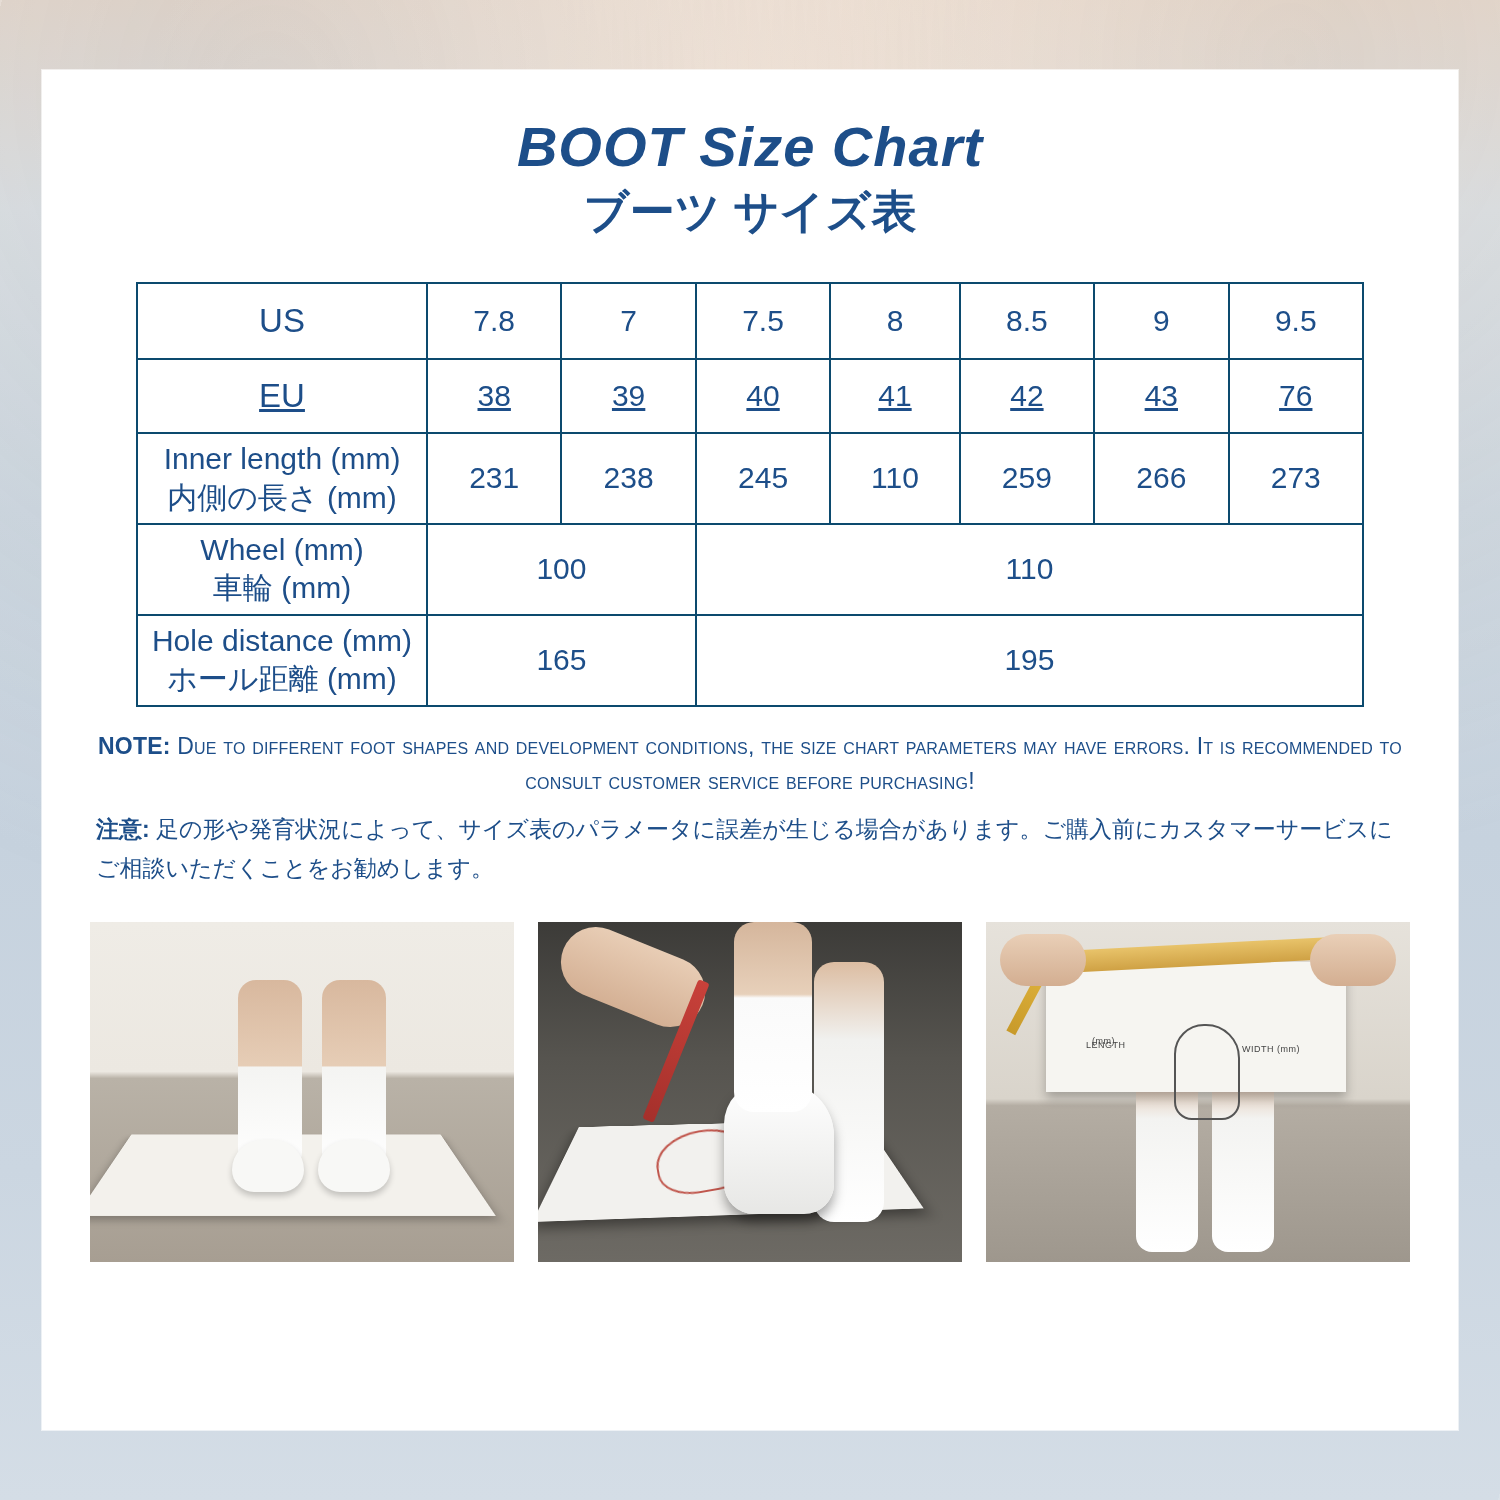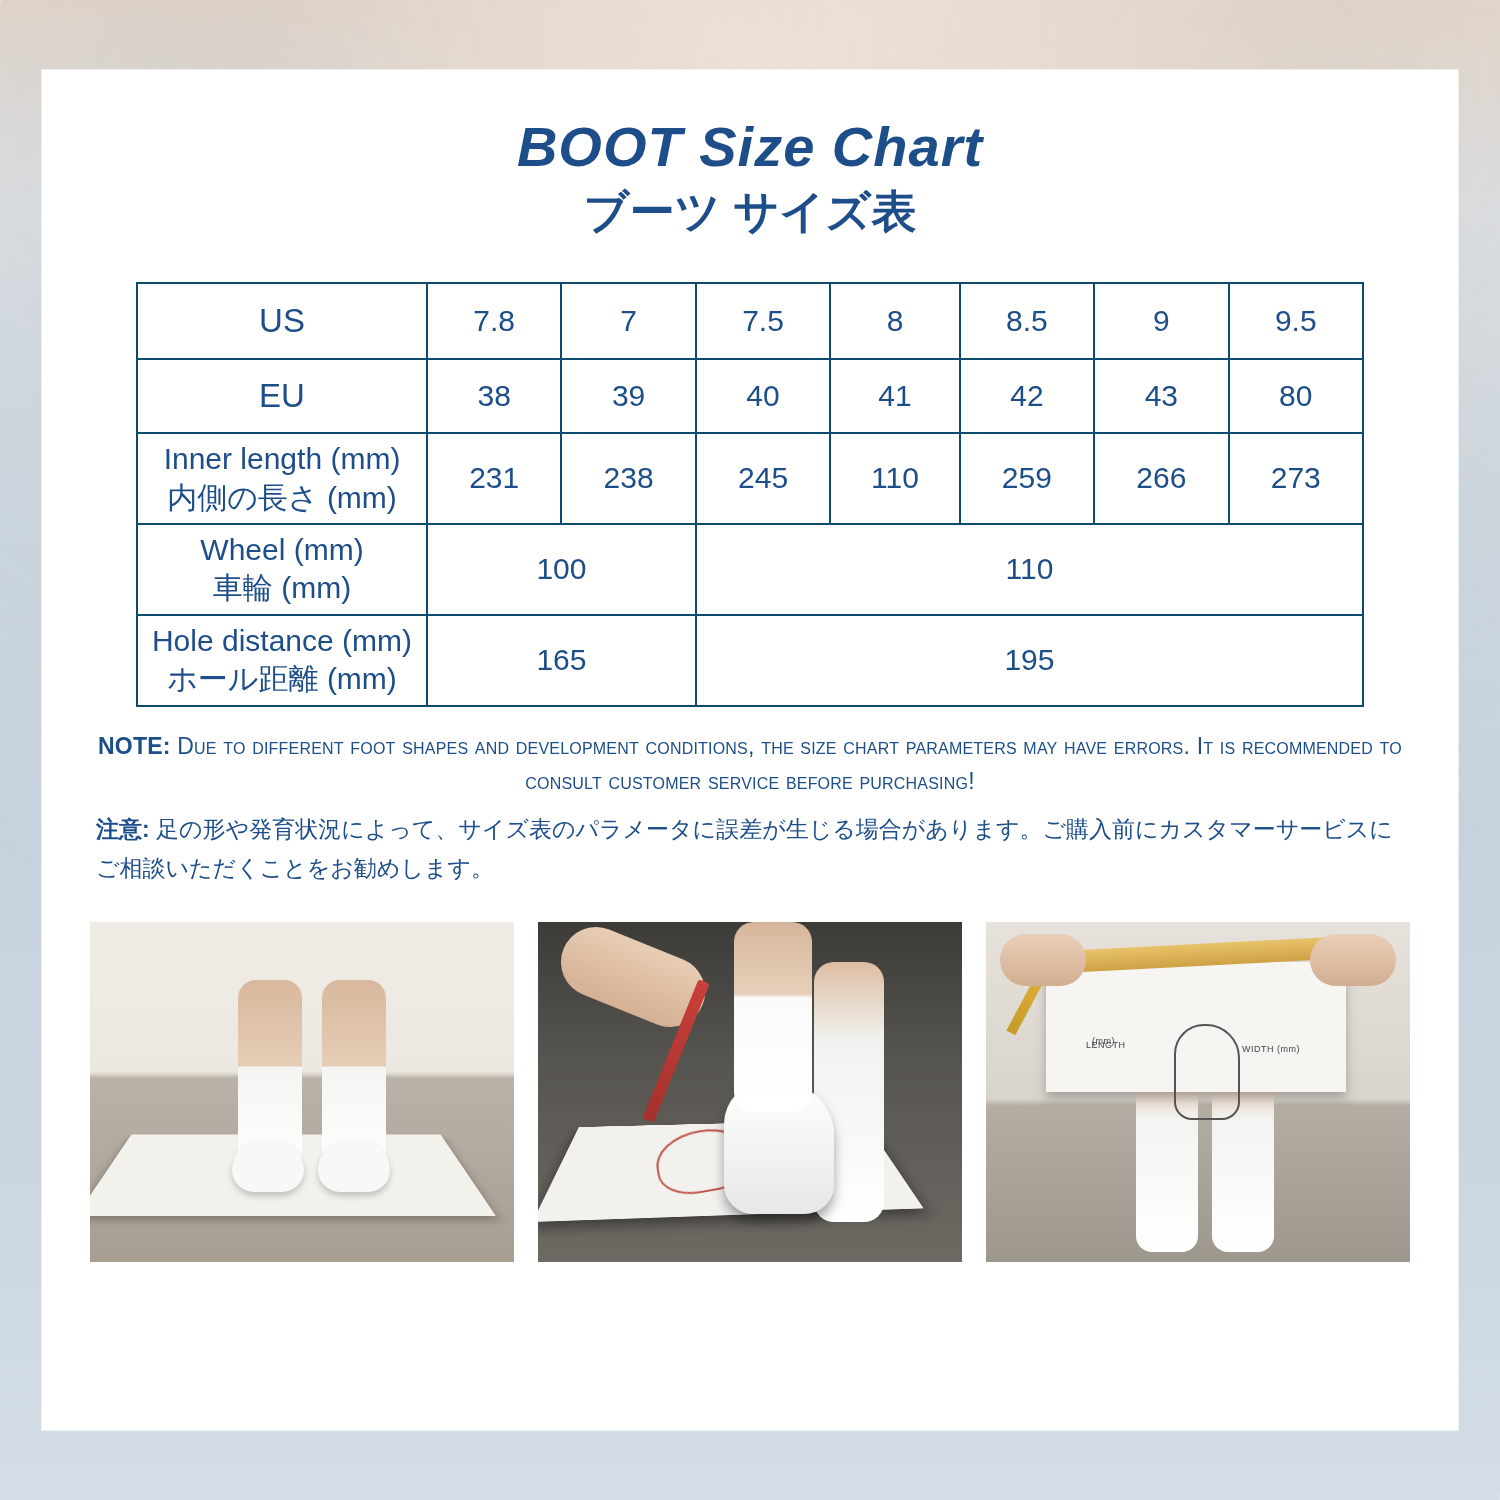--- a/index.html
+++ b/index.html
@@ -56,21 +56,21 @@
     padding:6px 4px;
     line-height:1.28;
   }
   td.label{
     width:280px;
     font-size:25px;
     padding:10px 8px;
   }
   td.label.single{font-size:33px;}
   .row-h1 td{height:62px;}
-  .row-h2 td{height:60px;}
+  .row-h2 td{height:60px;text-decoration:underline;}
   .row-h3 td{height:72px;}
   .note{
     width:1320px;margin:22px auto 8px auto;
     color:#1d4e89;text-align:center;
   }
   .note-en{
     font-size:23px;line-height:1.55;
     font-variant:small-caps;
     letter-spacing:.2px;
   }
@@ -215,21 +215,21 @@
         <td>9.5</td>
       </tr>
       <tr class="row-h2">
         <td class="label single">EU</td>
         <td>38</td>
         <td>39</td>
         <td>40</td>
         <td>41</td>
         <td>42</td>
         <td>43</td>
-        <td>80</td>
+        <td>76</td>
       </tr>
       <tr class="row-h3">
         <td class="label">
           <div>Inner length (mm)</div>
           <div>内側の長さ (mm)</div>
         </td>
         <td>231</td>
         <td>238</td>
         <td>245</td>
         <td>110</td>

